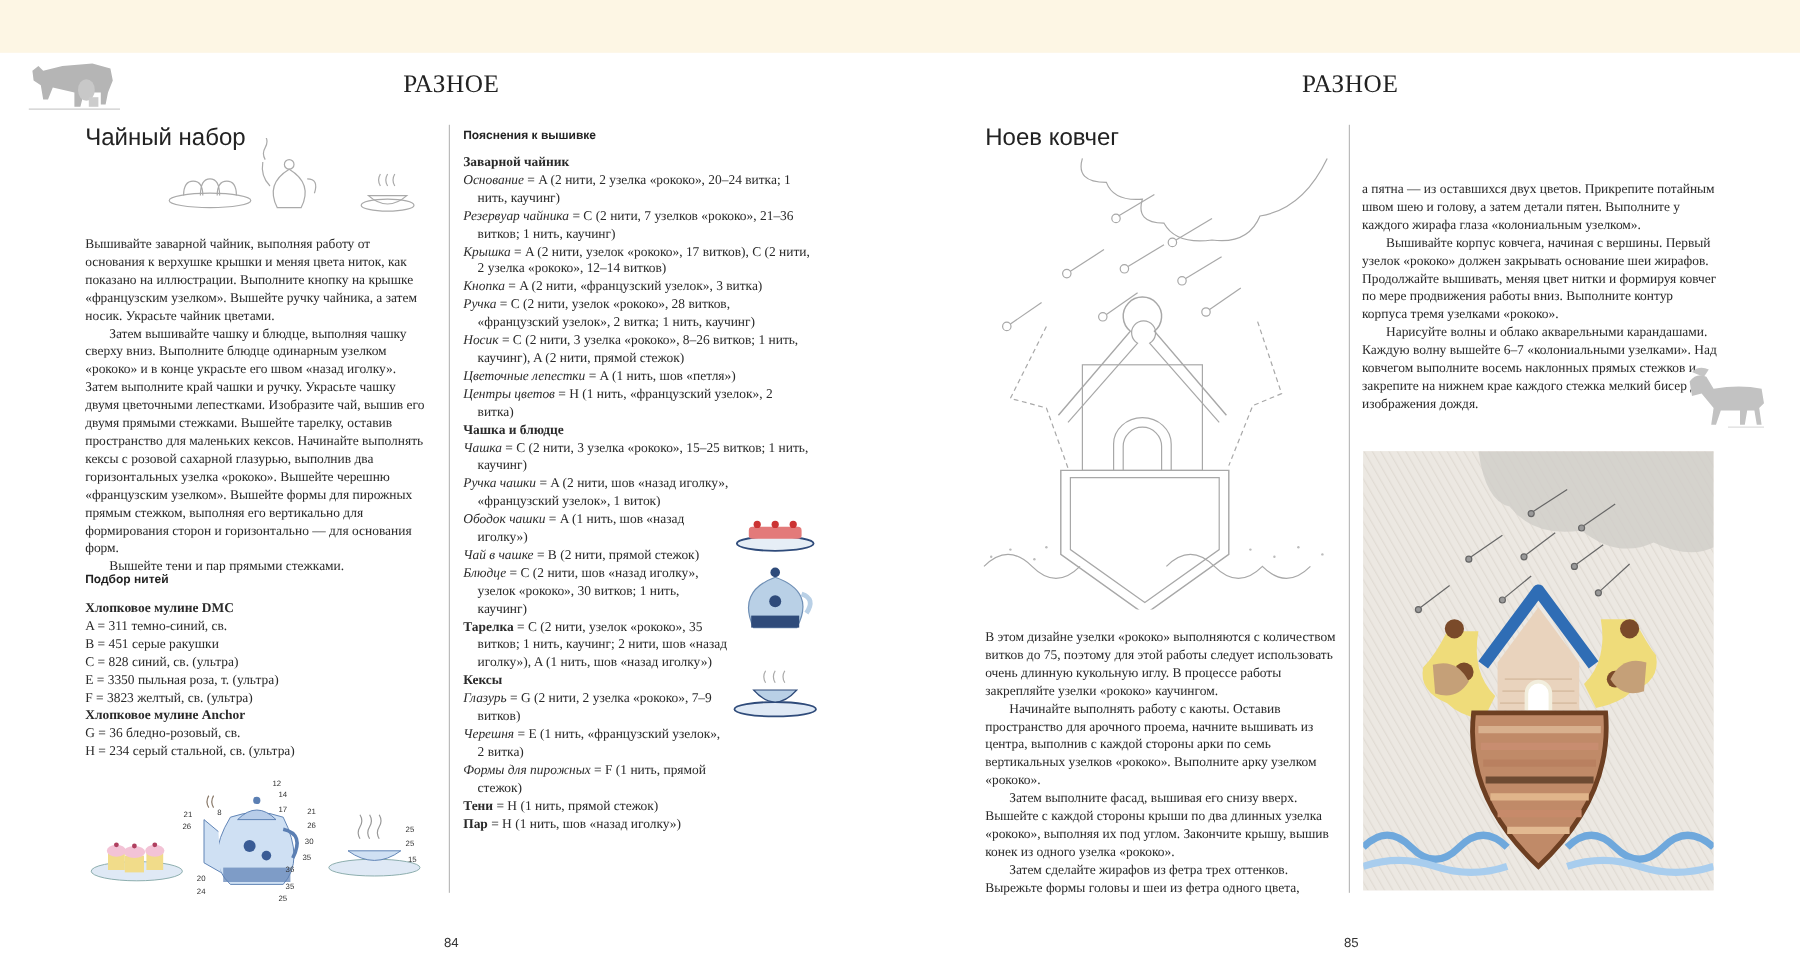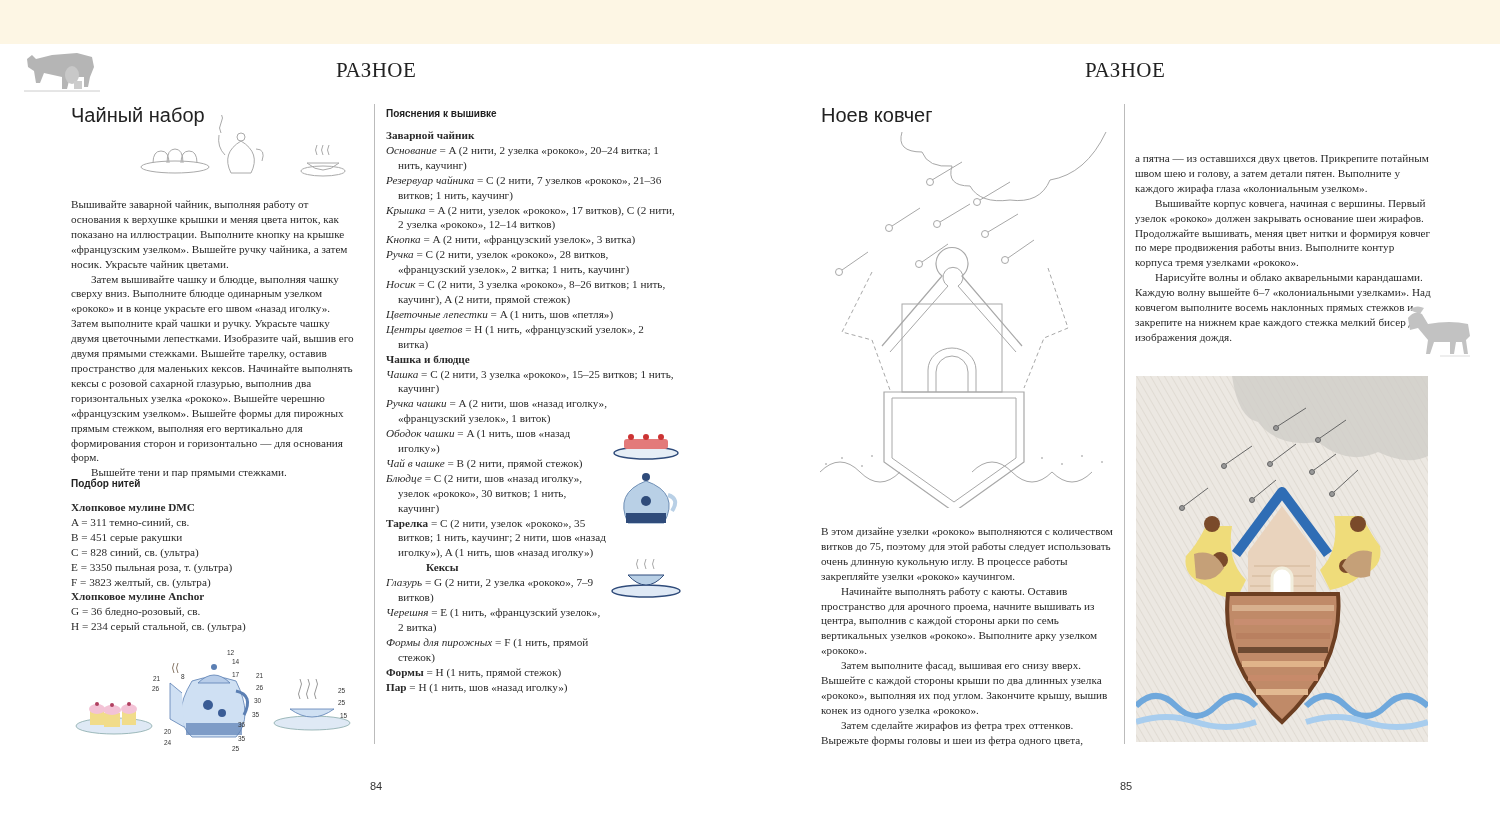--- a/index.html
+++ b/index.html
@@ -136,25 +136,25 @@
     <p class="leg"><span class="term">Носик</span> <span>= C (2 нити, 3 узелка «рококо», 8–26 витков; 1 нить, каучинг), A (2 нити, прямой стежок)</span></p>
     <p class="leg"><span class="term">Цветочные лепестки</span> <span>= A (1 нить, шов «петля»)</span></p>
     <p class="leg"><span class="term">Центры цветов</span> <span>= H (1 нить, «французский узелок», 2 витка)</span></p>
     <p class="sub">Чашка и блюдце</p>
     <p class="leg"><span class="term">Чашка</span> <span>= C (2 нити, 3 узелка «рококо», 15–25 витков; 1 нить, каучинг)</span></p>
     <p class="leg" style="width: 210px;"><span class="term">Ручка чашки</span> <span>= A (2 нити, шов «назад иголку», «французский узелок», 1 виток)</span></p>
     <p class="leg" style="width: 210px;"><span class="term">Ободок чашки</span> <span>= A (1 нить, шов «назад иголку»)</span></p>
     <p class="leg" style="width: 210px;"><span class="term">Чай в чашке</span> <span>= B (2 нити, прямой стежок)</span></p>
     <p class="leg" style="width: 210px;"><span class="term">Блюдце</span> <span>= C (2 нити, шов «назад иголку», узелок «рококо», 30 витков; 1 нить, каучинг)</span></p>
     <p class="leg" style="width: 210px;"><span class="termb">Тарелка</span> <span>= C (2 нити, узелок «рококо», 35 витков; 1 нить, каучинг; 2 нити, шов «назад иголку»), A (1 нить, шов «назад иголку»)</span></p>
-    <p class="sub" style="width: 210px; margin-left: 40px;">Кексы</p>
+    <p class="sub" style="width: 210px;">Кексы</p>
     <p class="leg" style="width: 210px;"><span class="term">Глазурь</span> <span>= G (2 нити, 2 узелка «рококо», 7–9 витков)</span></p>
     <p class="leg" style="width: 210px;"><span class="term">Черешня</span> <span>= E (1 нить, «французский узелок», 2 витка)</span></p>
     <p class="leg" style="width: 210px;"><span class="term">Формы для пирожных</span> <span>= F (1 нить, прямой стежок)</span></p>
-    <p class="leg"><span class="termb">Формы</span> <span>= H (1 нить, прямой стежок)</span></p>
+    <p class="leg"><span class="termb">Тени</span> <span>= H (1 нить, прямой стежок)</span></p>
     <p class="leg"><span class="termb">Пар</span> <span>= H (1 нить, шов «назад иголку»)</span></p>
   </div>
 
 <div class="abs" style="left:606px;top:425px;width:80px;height:180px;">
   <svg width="80" height="180" viewBox="0 0 80 180">
     <ellipse cx="40" cy="28" rx="32" ry="6" fill="#e6eef6" stroke="#2f4b7a" stroke-width="1.5"></ellipse>
     <rect x="18" y="14" width="44" height="10" rx="3" fill="#e37a7a"></rect>
     <circle cx="25" cy="12" r="3" fill="#c33"></circle>
       <circle cx="40" cy="12" r="3" fill="#c33"></circle>
       <circle cx="55" cy="12" r="3" fill="#c33"></circle>

